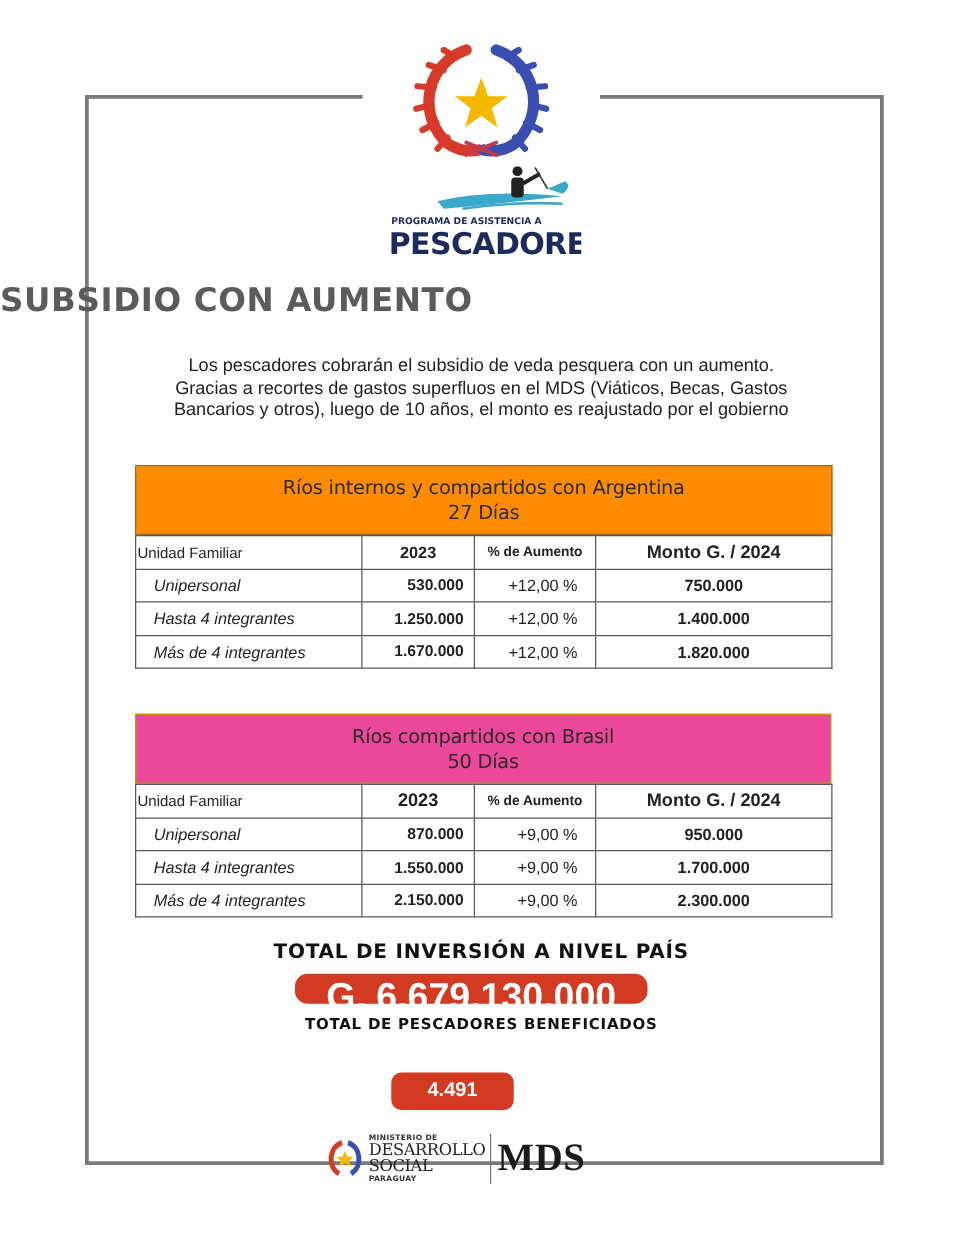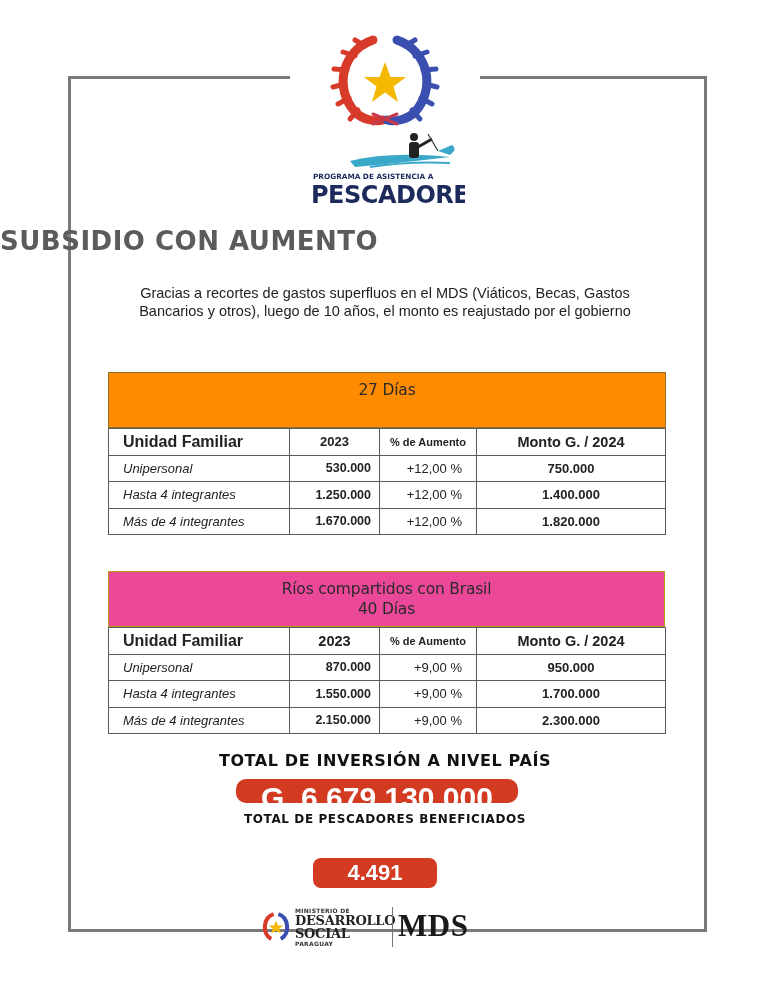--- a/index.html
+++ b/index.html
@@ -27,43 +27,43 @@
              font-family: "DejaVu Sans", sans-serif; font-size: 15.5px; line-height: 20px;
              padding-top: 7px; border: 1px solid #9a6a2a; }
   .tb1 .tb-head { background: #ff8c00; width: 558px; }
   .tb2 .tb-head { background: #ec4899; border-color: #b79a10; }
   .tb-head div { letter-spacing: -0.2px; }
 
   table { border-collapse: collapse; width: 557px; table-layout: fixed; }
   td { border: 1px solid #5a5a5a; height: 26.5px; font-size: 13px; color: #222;
        padding: 0 8px; vertical-align: middle; }
   col.c1 { width: 181px; } col.c2 { width: 90px; } col.c3 { width: 97px; } col.c4 { width: 189px; }
-  .th1 { font-weight: bold; font-size: 16px; padding-left: 14px; }
+  .th1 { font-weight: normal; font-size: 12px; padding-left: 1px; }
   .th2 { font-weight: bold; font-size: 13px; text-align: center; }
   .th3 { font-weight: bold; font-size: 11px; text-align: center; padding: 0 2px; }
   .th4 { font-weight: bold; font-size: 14.5px; text-align: center; }
   .cl { font-size: 13px; padding-left: 14px; font-style: italic; }
   .cv { font-weight: bold; font-size: 12.5px; text-align: right; }
   .cp { font-size: 13px; text-align: right; padding-right: 14px; }
   .cm { font-weight: bold; font-size: 13px; text-align: center; }
 
   .sum-label { position: absolute; left: 0; width: 770px; text-align: center;
                font-family: "DejaVu Sans", sans-serif; font-weight: bold; color: #111; }
   .sl1 { top: 751px; font-size: 16px; letter-spacing: 0.6px; }
   .sl2 { top: 812px; font-size: 12px; letter-spacing: 0.6px; }
   .pill { position: absolute; background: #d23b21; color: #fff; font-weight: bold;
           text-align: center; border-radius: 10px; }
   .p1 { left: 236px; top: 779px; width: 282px; height: 24px; font-size: 30px; line-height: 38px; }
-  .p2 { left: 313px; top: 858px; width: 124px; height: 30px; font-size: 22px; line-height: 30px; border-radius: 8px; }
+  .p2 { left: 313px; top: 858px; width: 98px; height: 30px; font-size: 16px; line-height: 30px; border-radius: 8px; }
 
   .mds { position: absolute; left: 260px; top: 903px; width: 230px; height: 50px; }
   .mds-emblem { position: absolute; left: 0; top: 8px; width: 32px; height: 32px; }
   .mds-text { position: absolute; left: 35px; top: 4px; font-family: "DejaVu Serif", serif; }
   .mds-small { font-family: "DejaVu Sans", sans-serif; font-size: 6px; font-weight: bold; color: #333; letter-spacing: 0.3px; }
-  .mds-big { font-size: 13px; font-weight: bold; color: #222; line-height: 13px; letter-spacing: -0.3px; }
+  .mds-big { font-size: 13px; font-weight: normal; color: #222; line-height: 13px; letter-spacing: -0.3px; }
   .mds-sep { position: absolute; left: 132px; top: 4px; width: 1px; height: 40px; background: #777; }
   .mds-abbr { position: absolute; left: 138px; top: 5px; font-family: "Liberation Serif", serif;
               font-weight: bold; font-size: 31px; color: #1a1a1a; letter-spacing: 0.5px; }
 </style>
 </head>
 <body>
 
 <div class="frame"></div>
 <div class="frame-gap"></div>
 
@@ -88,26 +88,28 @@
     <path d="M118 1 L128 18" stroke="#333" stroke-width="1.2"></path>
     <path d="M128 18 L140 22 Q148 16 142 12" fill="#3aa8c8"></path>
     <text x="3" y="46" font-family="DejaVu Sans, sans-serif" font-size="7.3" font-weight="bold" fill="#1d2a5c">PROGRAMA DE ASISTENCIA A</text>
     <text x="1" y="70" font-family="DejaVu Sans, sans-serif" font-size="24" font-weight="bold" fill="#1d2a5c" letter-spacing="-0.5">PESCADORES</text>
   </svg>
 </div>
 
 <div class="title">SUBSIDIO CON AUMENTO</div>
 
 <div class="intro">
+  <div>Los pescadores cobrarán el subsidio de veda pesquera con un aumento.</div>
   <div>Gracias a recortes de gastos superfluos en el MDS (Viáticos, Becas, Gastos</div>
   <div>Bancarios y otros),  luego de 10 años, el monto es reajustado por el gobierno</div>
 </div>
 
 <div class="table-block tb1">
   <div class="tb-head">
+    <div>Ríos internos y compartidos con Argentina</div>
     <div>27 Días</div>
   </div>
   <table>
     <colgroup>
         <col class="c1">
         <col class="c2">
         <col class="c3">
         <col class="c4">
       </colgroup>
     <tbody>
@@ -135,21 +137,21 @@
       <td class="cp">+12,00 %</td>
       <td class="cm">1.820.000</td>
     </tr>
   </tbody>
     </table>
 </div>
 
 <div class="table-block tb2">
   <div class="tb-head">
     <div>Ríos compartidos con Brasil</div>
-    <div>40 Días</div>
+    <div>50 Días</div>
   </div>
   <table>
     <colgroup>
         <col class="c1">
         <col class="c2">
         <col class="c3">
         <col class="c4">
       </colgroup>
     <tbody>
         <tr>

